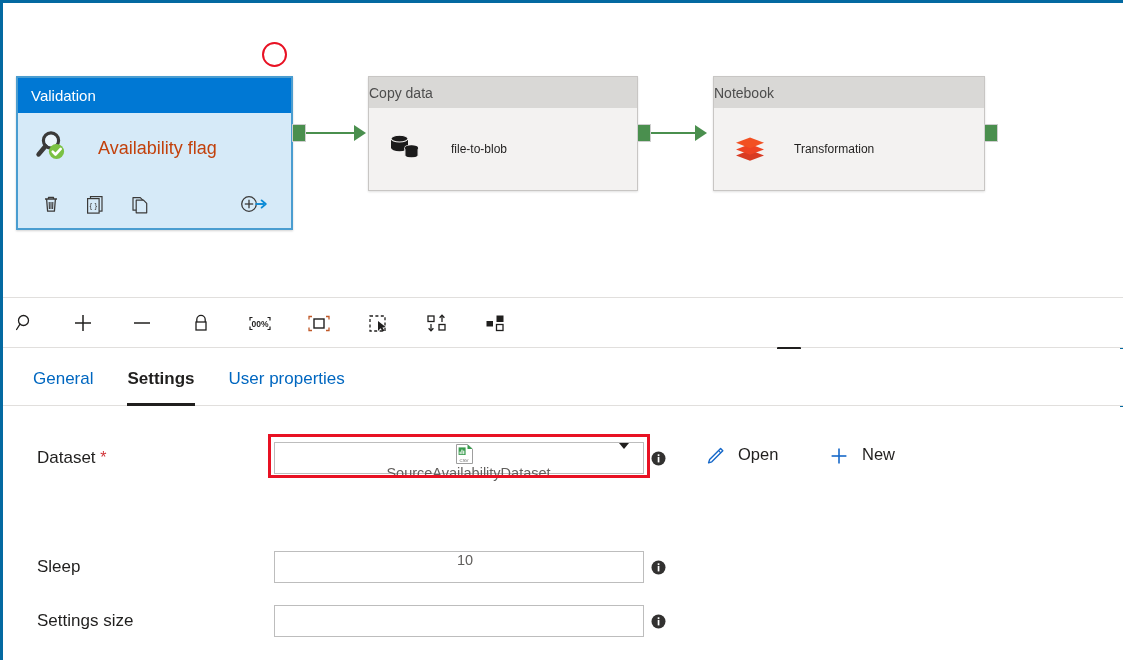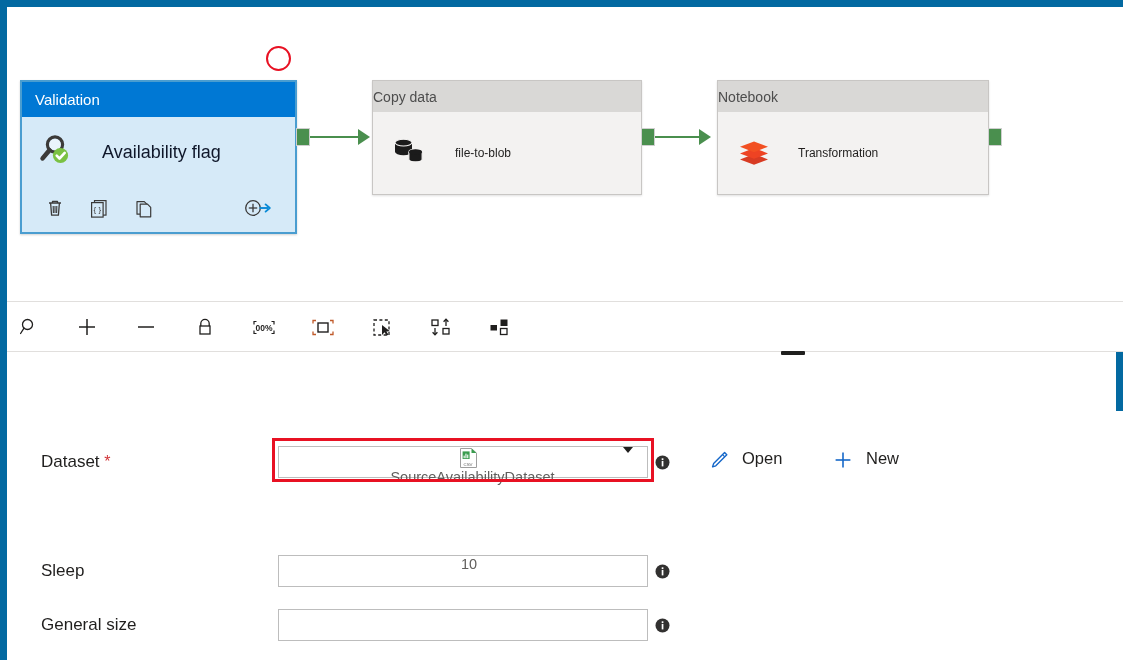--- a/index.html
+++ b/index.html
@@ -12,21 +12,21 @@
     height: 660px;
     font-family: "Liberation Sans", sans-serif;
     color: #201f1e;
     overflow: hidden;
   }
   #root {
     position: relative;
     width: 1123px;
     height: 660px;
     box-sizing: border-box;
-    border: 7px solid #0369a1;
+    border: 3px solid #0369a1;
     background: #fff;
   }
 
   
   .canvas {
     position: absolute;
     left: 0; top: 0;
     width: 1121px;
     height: 294px;
     background: #ffffff;
@@ -60,21 +60,21 @@
   }
   .node-validation .node-body {
     height: 70px;
     display: flex;
     align-items: center;
     padding-left: 16px;
     box-sizing: border-box;
   }
   .node-validation .node-title {
     font-size: 18px;
-    color: #0f172a;
+    color: #c2410c;
     margin-left: 26px;
   }
   .node-actions {
     display: flex;
     align-items: center;
     padding: 0 22px 0 22px;
     box-sizing: border-box;
     height: 42px;
     gap: 22px;
   }
@@ -475,20 +475,25 @@
       <svg width="26" height="24" viewBox="0 0 26 24">
         <rect x="3.5" y="10" width="6.5" height="5.5" fill="#201f1e"></rect>
         <rect x="13.5" y="4.5" width="7" height="6.5" fill="#201f1e"></rect>
         <rect x="13.5" y="13.5" width="6.5" height="6" fill="none" stroke="#201f1e" stroke-width="1.3"></rect>
       </svg>
     </div>
   </div>
 
   <div class="grabber"></div>
 
+  <div class="tabs">
+    <div class="tab">General</div>
+    <div class="tab active">Settings</div>
+    <div class="tab">User properties</div>
+  </div>
 
   <div class="form">
 
     <div class="form-row row-dataset">
       <span class="field-label"><span>Dataset</span> <span class="req">*</span></span>
 
       <div class="control select">
         <span class="csv-icon">
           <svg width="19" height="22" viewBox="0 0 19 22">
             <path d="M1.5 1.5 h11 l5 4.6 v14.4 h-16 z" fill="#ffffff" stroke="#9e9e9e" stroke-width="1"></path>
@@ -542,21 +547,21 @@
       <span class="info-icon">
         <svg width="15" height="15" viewBox="0 0 15 15">
           <circle cx="7.5" cy="7.5" r="7" fill="#323130"></circle>
           <rect x="6.7" y="6" width="1.7" height="5.4" fill="#ffffff"></rect>
           <rect x="6.7" y="3.3" width="1.7" height="1.8" fill="#ffffff"></rect>
         </svg>
       </span>
     </div>
 
     <div class="form-row row-minsize">
-      <span class="field-label">General size</span>
+      <span class="field-label">Settings size</span>
       <div class="control" placeholder=""></div>
       <span class="info-icon">
         <svg width="15" height="15" viewBox="0 0 15 15">
           <circle cx="7.5" cy="7.5" r="7" fill="#323130"></circle>
           <rect x="6.7" y="6" width="1.7" height="5.4" fill="#ffffff"></rect>
           <rect x="6.7" y="3.3" width="1.7" height="1.8" fill="#ffffff"></rect>
         </svg>
       </span>
     </div>
   </div>

